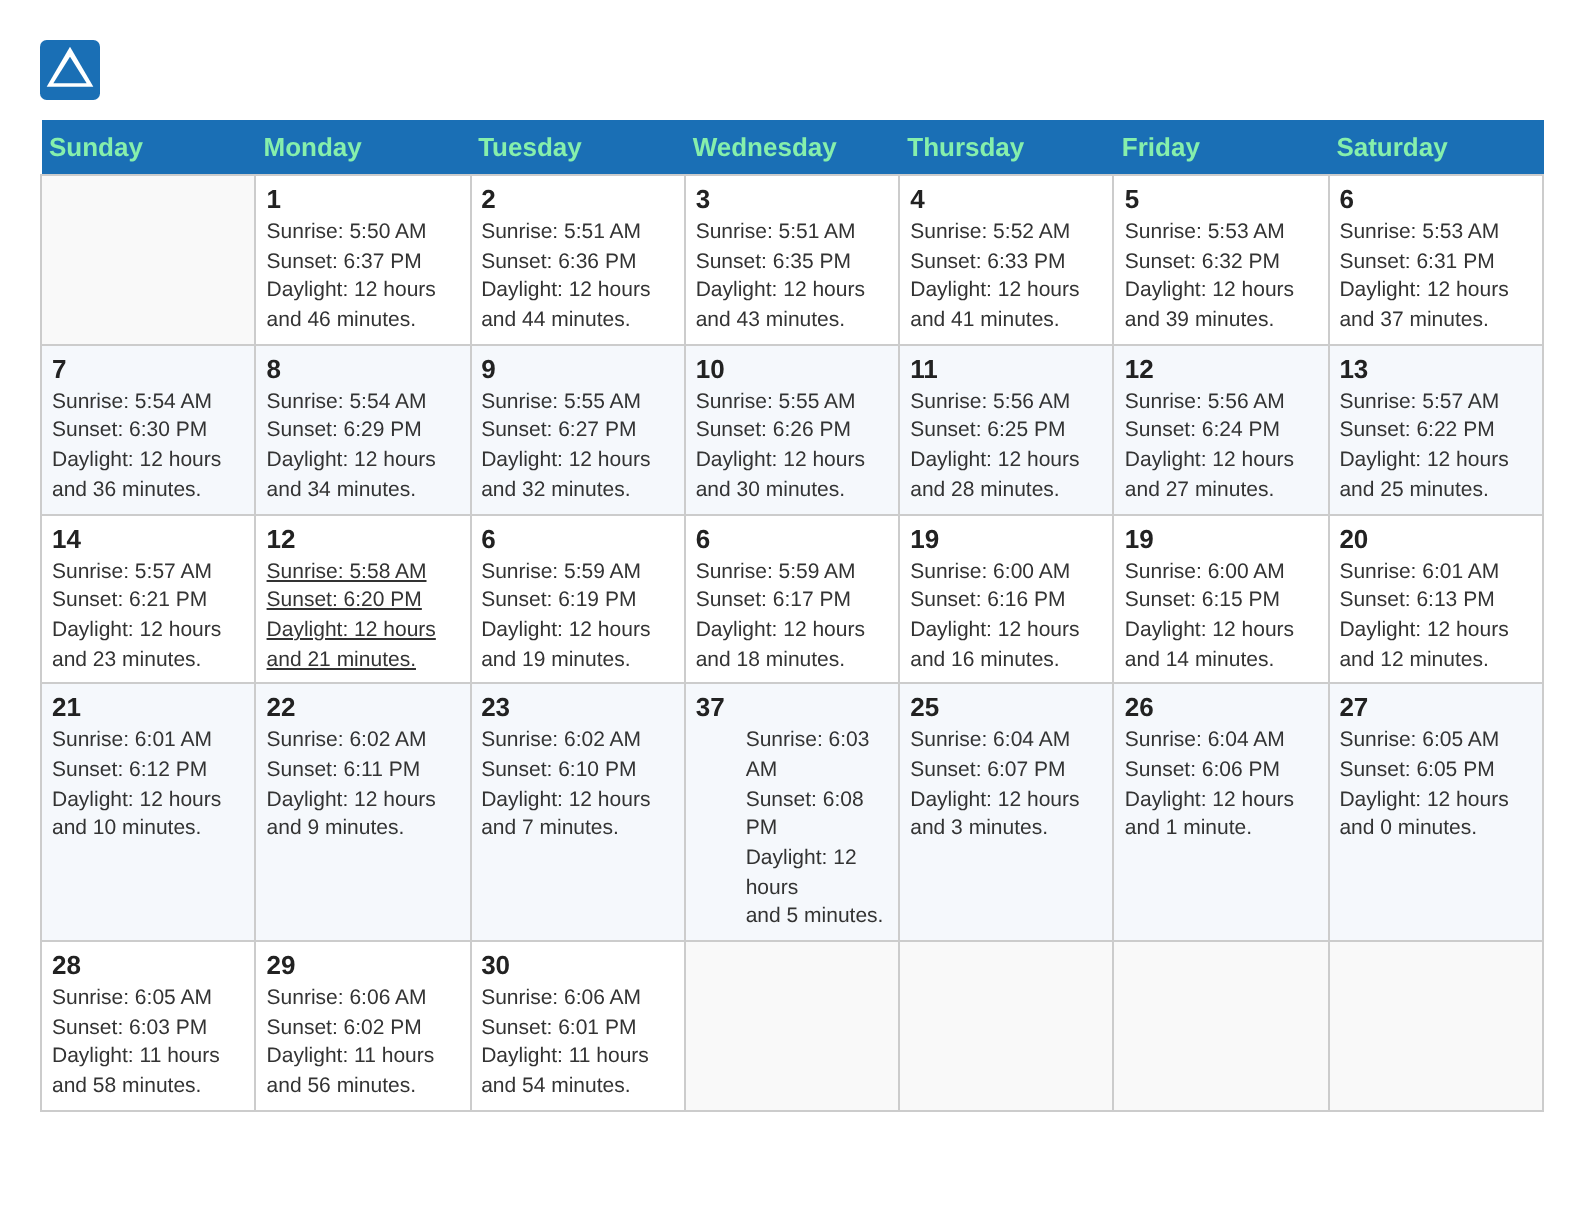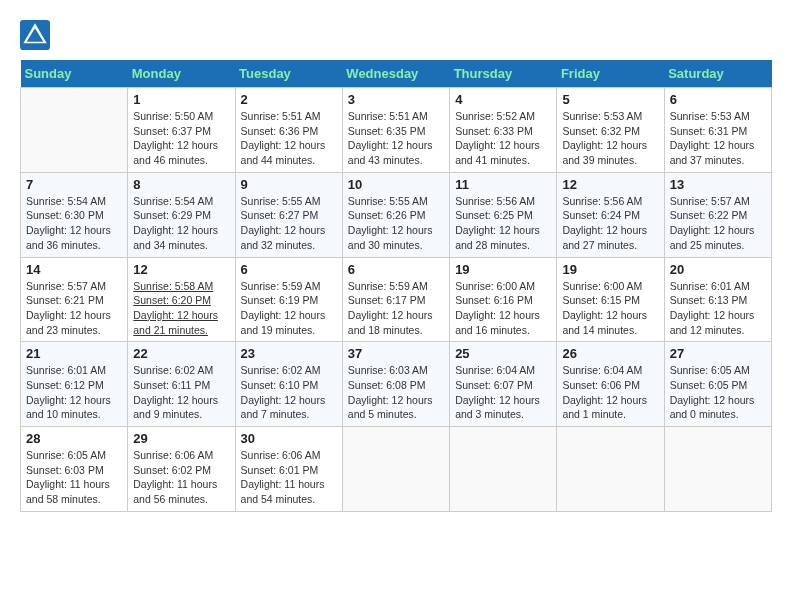--- a/index.html
+++ b/index.html
@@ -287,21 +287,21 @@
         </td>
         <td>
           <span class="day-num">23</span>
           <div class="day-detail" style="white-space: pre-line;">Sunrise: 6:02 AM
 Sunset: 6:10 PM
 Daylight: 12 hours
 and 7 minutes.</div>
         </td>
         <td>
           <span class="day-num">37</span>
-          <div class="day-detail" style="white-space: pre-line;">Sunrise: 6:03 AM
+          <div class="day-detail" style="white-space: pre-line; margin-left: 25px;">Sunrise: 6:03 AM
 Sunset: 6:08 PM
 Daylight: 12 hours
 and 5 minutes.</div>
         </td>
         <td>
           <span class="day-num">25</span>
           <div class="day-detail" style="white-space: pre-line;">Sunrise: 6:04 AM
 Sunset: 6:07 PM
 Daylight: 12 hours
 and 3 minutes.</div>

